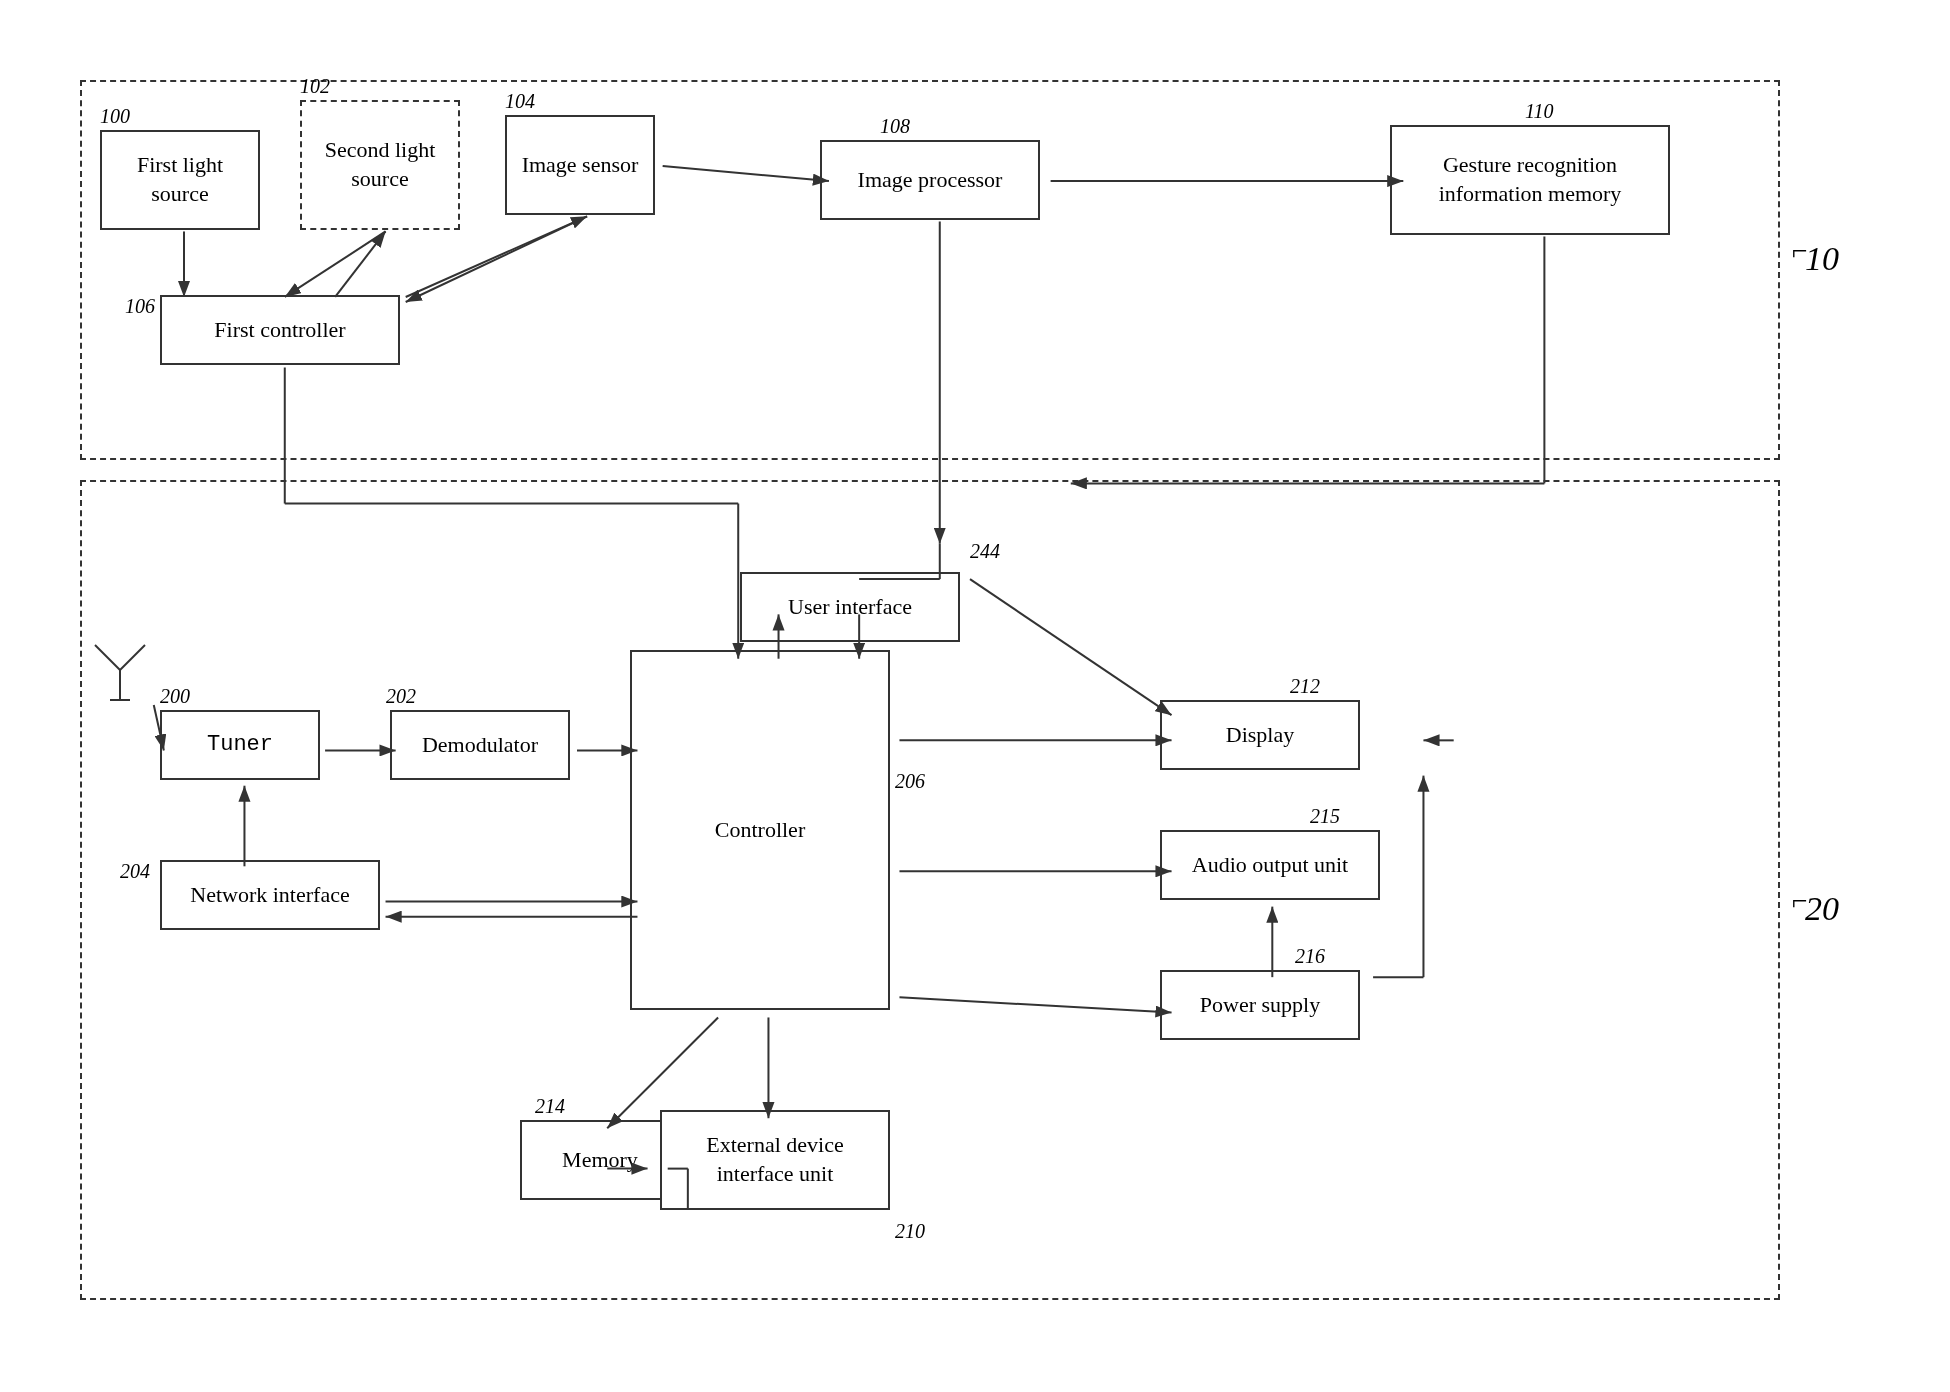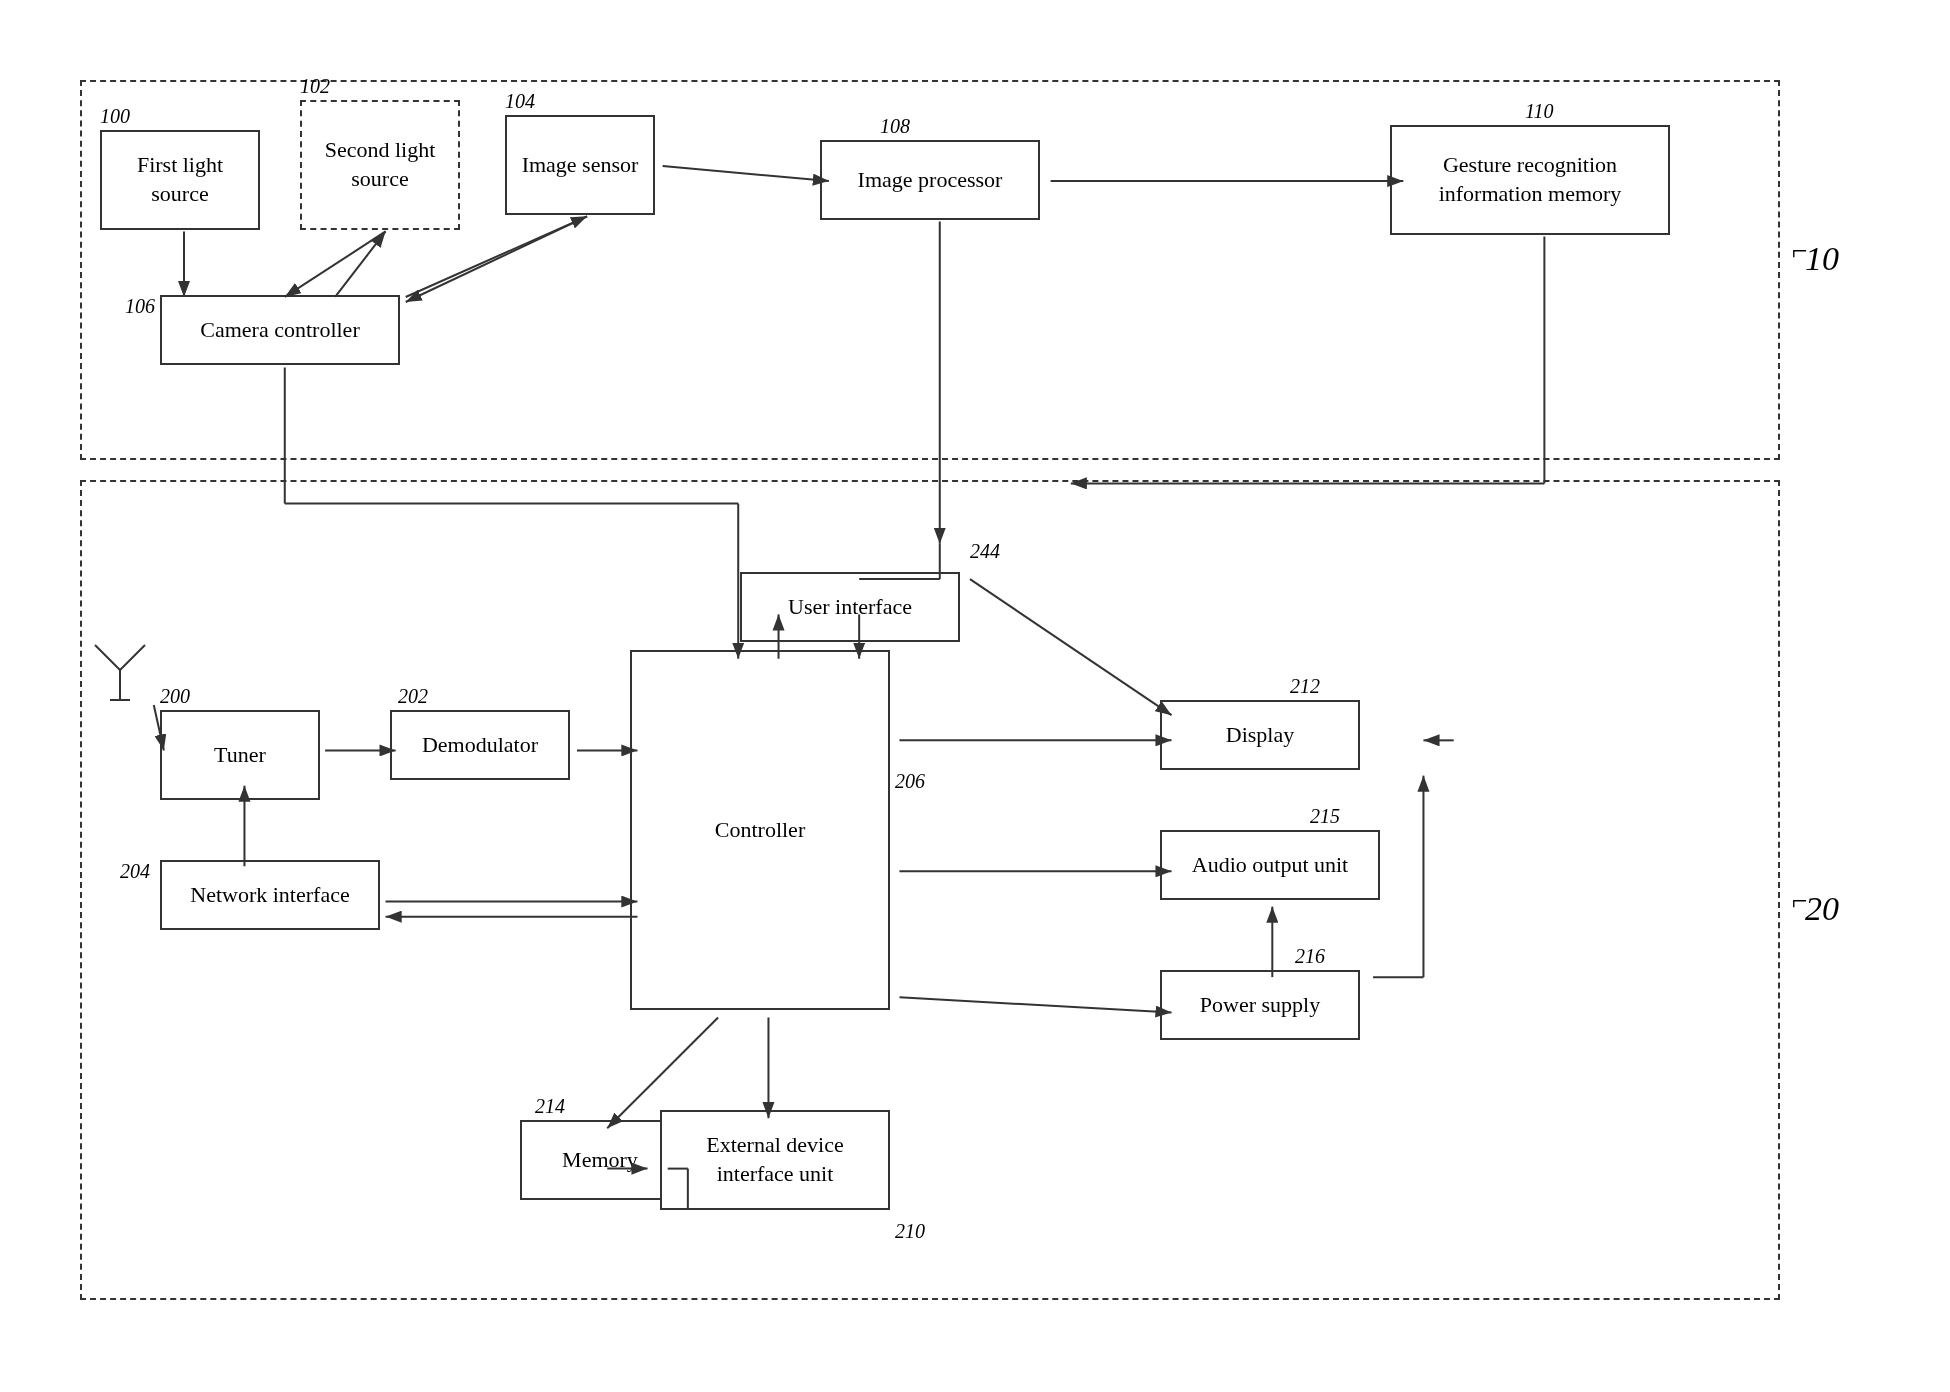--- a/index.html
+++ b/index.html
@@ -116,49 +116,49 @@
   </div>
   <div class="label-ref" style="top: 35px; left: 240px;">102</div>
 
   <div class="block" style="top: 75px; left: 445px; width: 150px; height: 100px; padding-left: 8px;">
     <span>Image
 sensor</span>
   </div>
   <div class="label-ref" style="top: 50px; left: 445px;">104</div>
 
   <div class="block" style="top: 255px; left: 100px; width: 240px; height: 70px;">
-    <span>Camera controller</span>
+    <span>First controller</span>
   </div>
   <div class="label-ref" style="top: 255px; left: 65px;">106</div>
 
   <div class="block" style="top: 100px; left: 760px; width: 220px; height: 80px;">
     <span>Image processor</span>
   </div>
   <div class="label-ref" style="top: 75px; left: 820px;">108</div>
 
   <div class="block" style="top: 85px; left: 1330px; width: 280px; height: 110px; justify-content: center;">
     <span>Gesture recognition
 information memory</span>
   </div>
   <div class="label-ref" style="top: 60px; left: 1465px;">110</div>
 
   <div class="block" style="top: 500px; left: 680px; width: 220px; height: 70px; margin-top: 32px;">
     <span>User interface</span>
   </div>
   <div class="label-ref" style="top: 500px; left: 910px;">244</div>
 
-  <div class="block" style="top: 670px; left: 100px; width: 160px; height: 90px;">
+  <div class="block" style="top: 670px; left: 100px; width: 160px; height: 70px; font-family: Liberation Mono, monospace;">
     <span>Tuner</span>
   </div>
   <div class="label-ref" style="top: 645px; left: 100px;">200</div>
 
   <div class="block" style="top: 670px; left: 330px; width: 180px; height: 70px;">
     <span>Demodulator</span>
   </div>
-  <div class="label-ref" style="top: 645px; left: 338px; text-align: center;">202</div>
+  <div class="label-ref" style="top: 645px; left: 326px; text-align: center;">202</div>
 
   <div class="block" style="top: 820px; left: 100px; width: 220px; height: 70px;">
     <span>Network interface</span>
   </div>
   <div class="label-ref" style="top: 820px; left: 60px;">204</div>
 
   <div class="block" style="top: 610px; left: 570px; width: 260px; height: 360px;">
     <span>Controller</span>
   </div>
   <div class="label-ref" style="top: 730px; left: 835px;">206</div>

